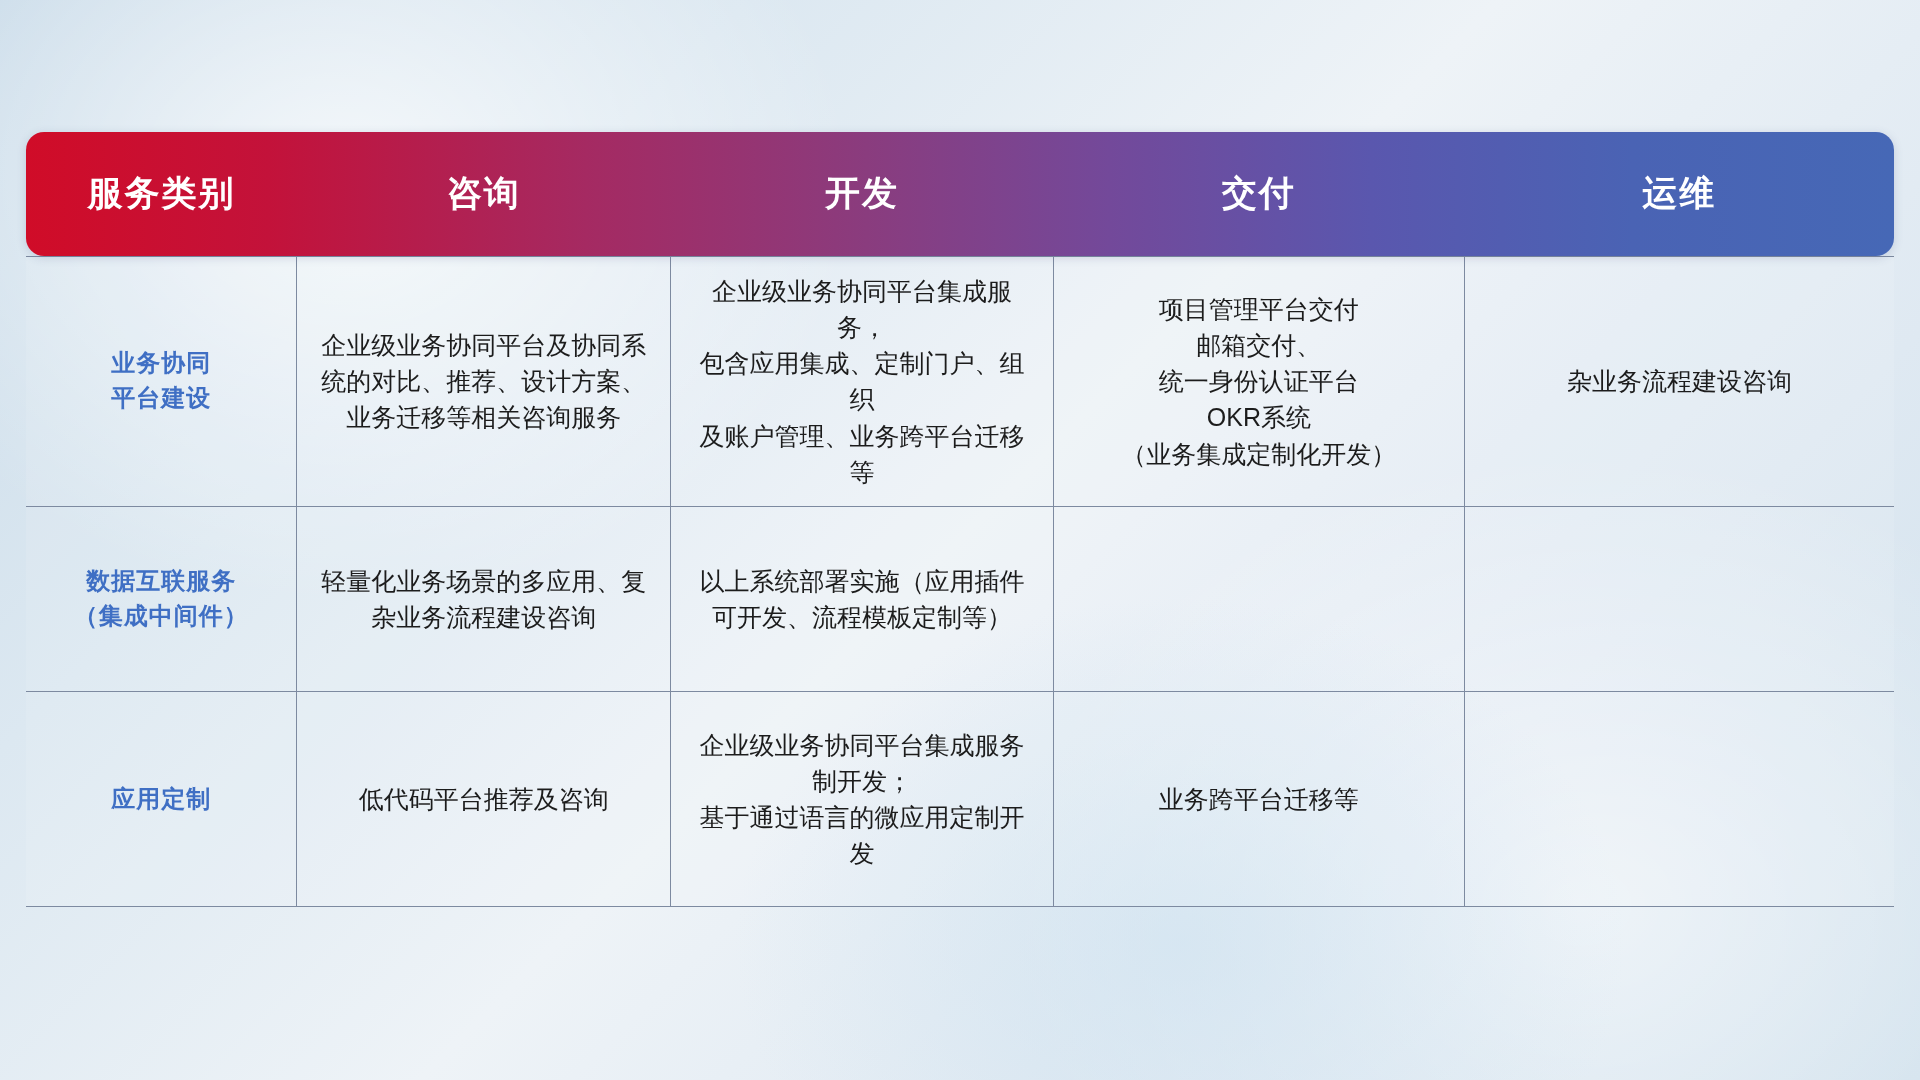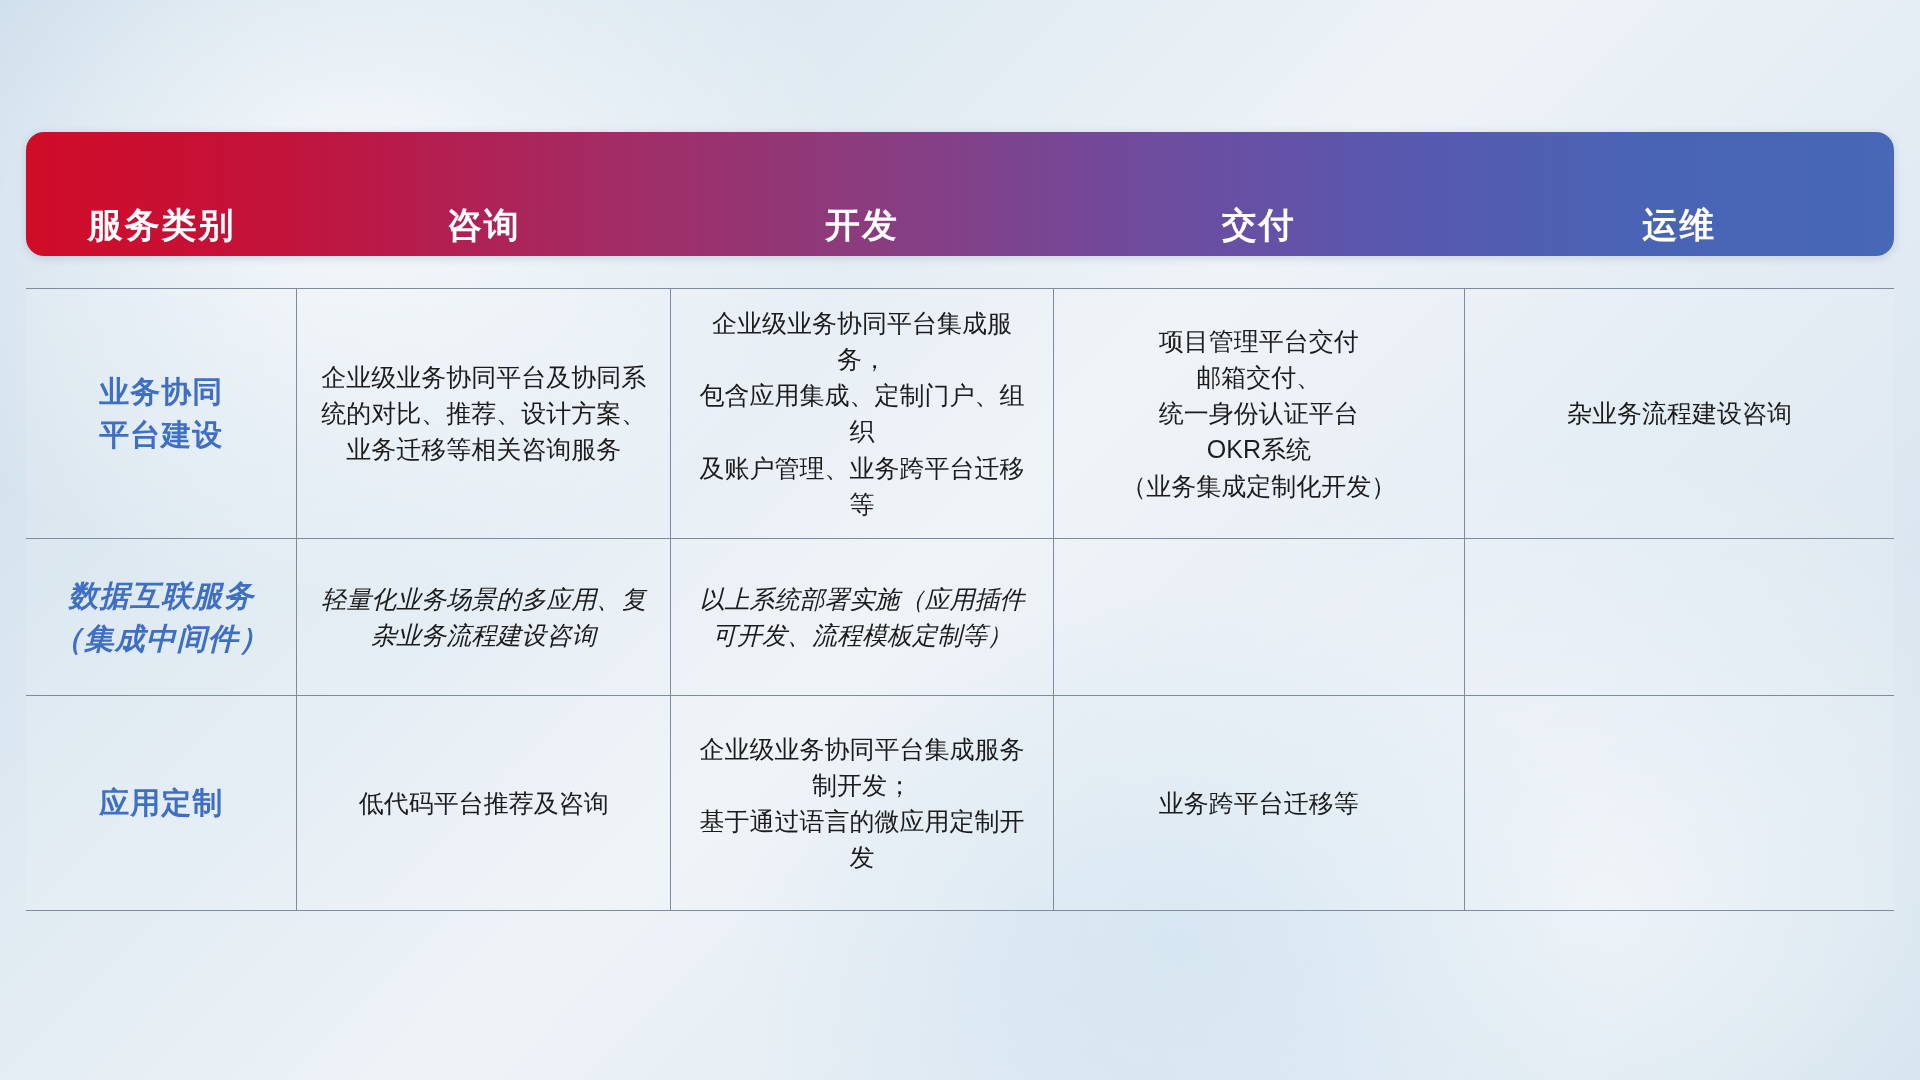--- a/index.html
+++ b/index.html
@@ -41,21 +41,20 @@
     position: absolute;
     left: 26px;
     top: 132px;
     width: 1868px;
   }
 
   table.matrix {
     width: 100%;
     border-collapse: collapse;
     table-layout: fixed;
-    margin-top: 32px;
   }
 
   
   thead tr {
     height: 124px;
   }
   thead th {
     color: #ffffff;
     font-size: 35px;
     font-weight: bold;
@@ -103,26 +102,26 @@
   }
   
   tbody td.col-cat {
     border-left: none;
   }
   tbody td.col-last {
     border-right: none;
   }
 
   tbody tr.r1 { height: 240px; }
-  tbody tr.r2 { height: 157px; font-style: italic; }
+  tbody tr.r2 { height: 185px; }
   tbody tr.r3 { height: 215px; }
 
   .cat-label {
     color: #3f6fc4;
-    font-size: 30px;
+    font-size: 24px;
     font-weight: bold;
     line-height: 1.45;
     letter-spacing: 1px;
     white-space: pre-line;
   }
   .cell-text {
     white-space: pre-line;
   }
   td.empty-cell .cell-text { min-height: 1px; }
 </style>

